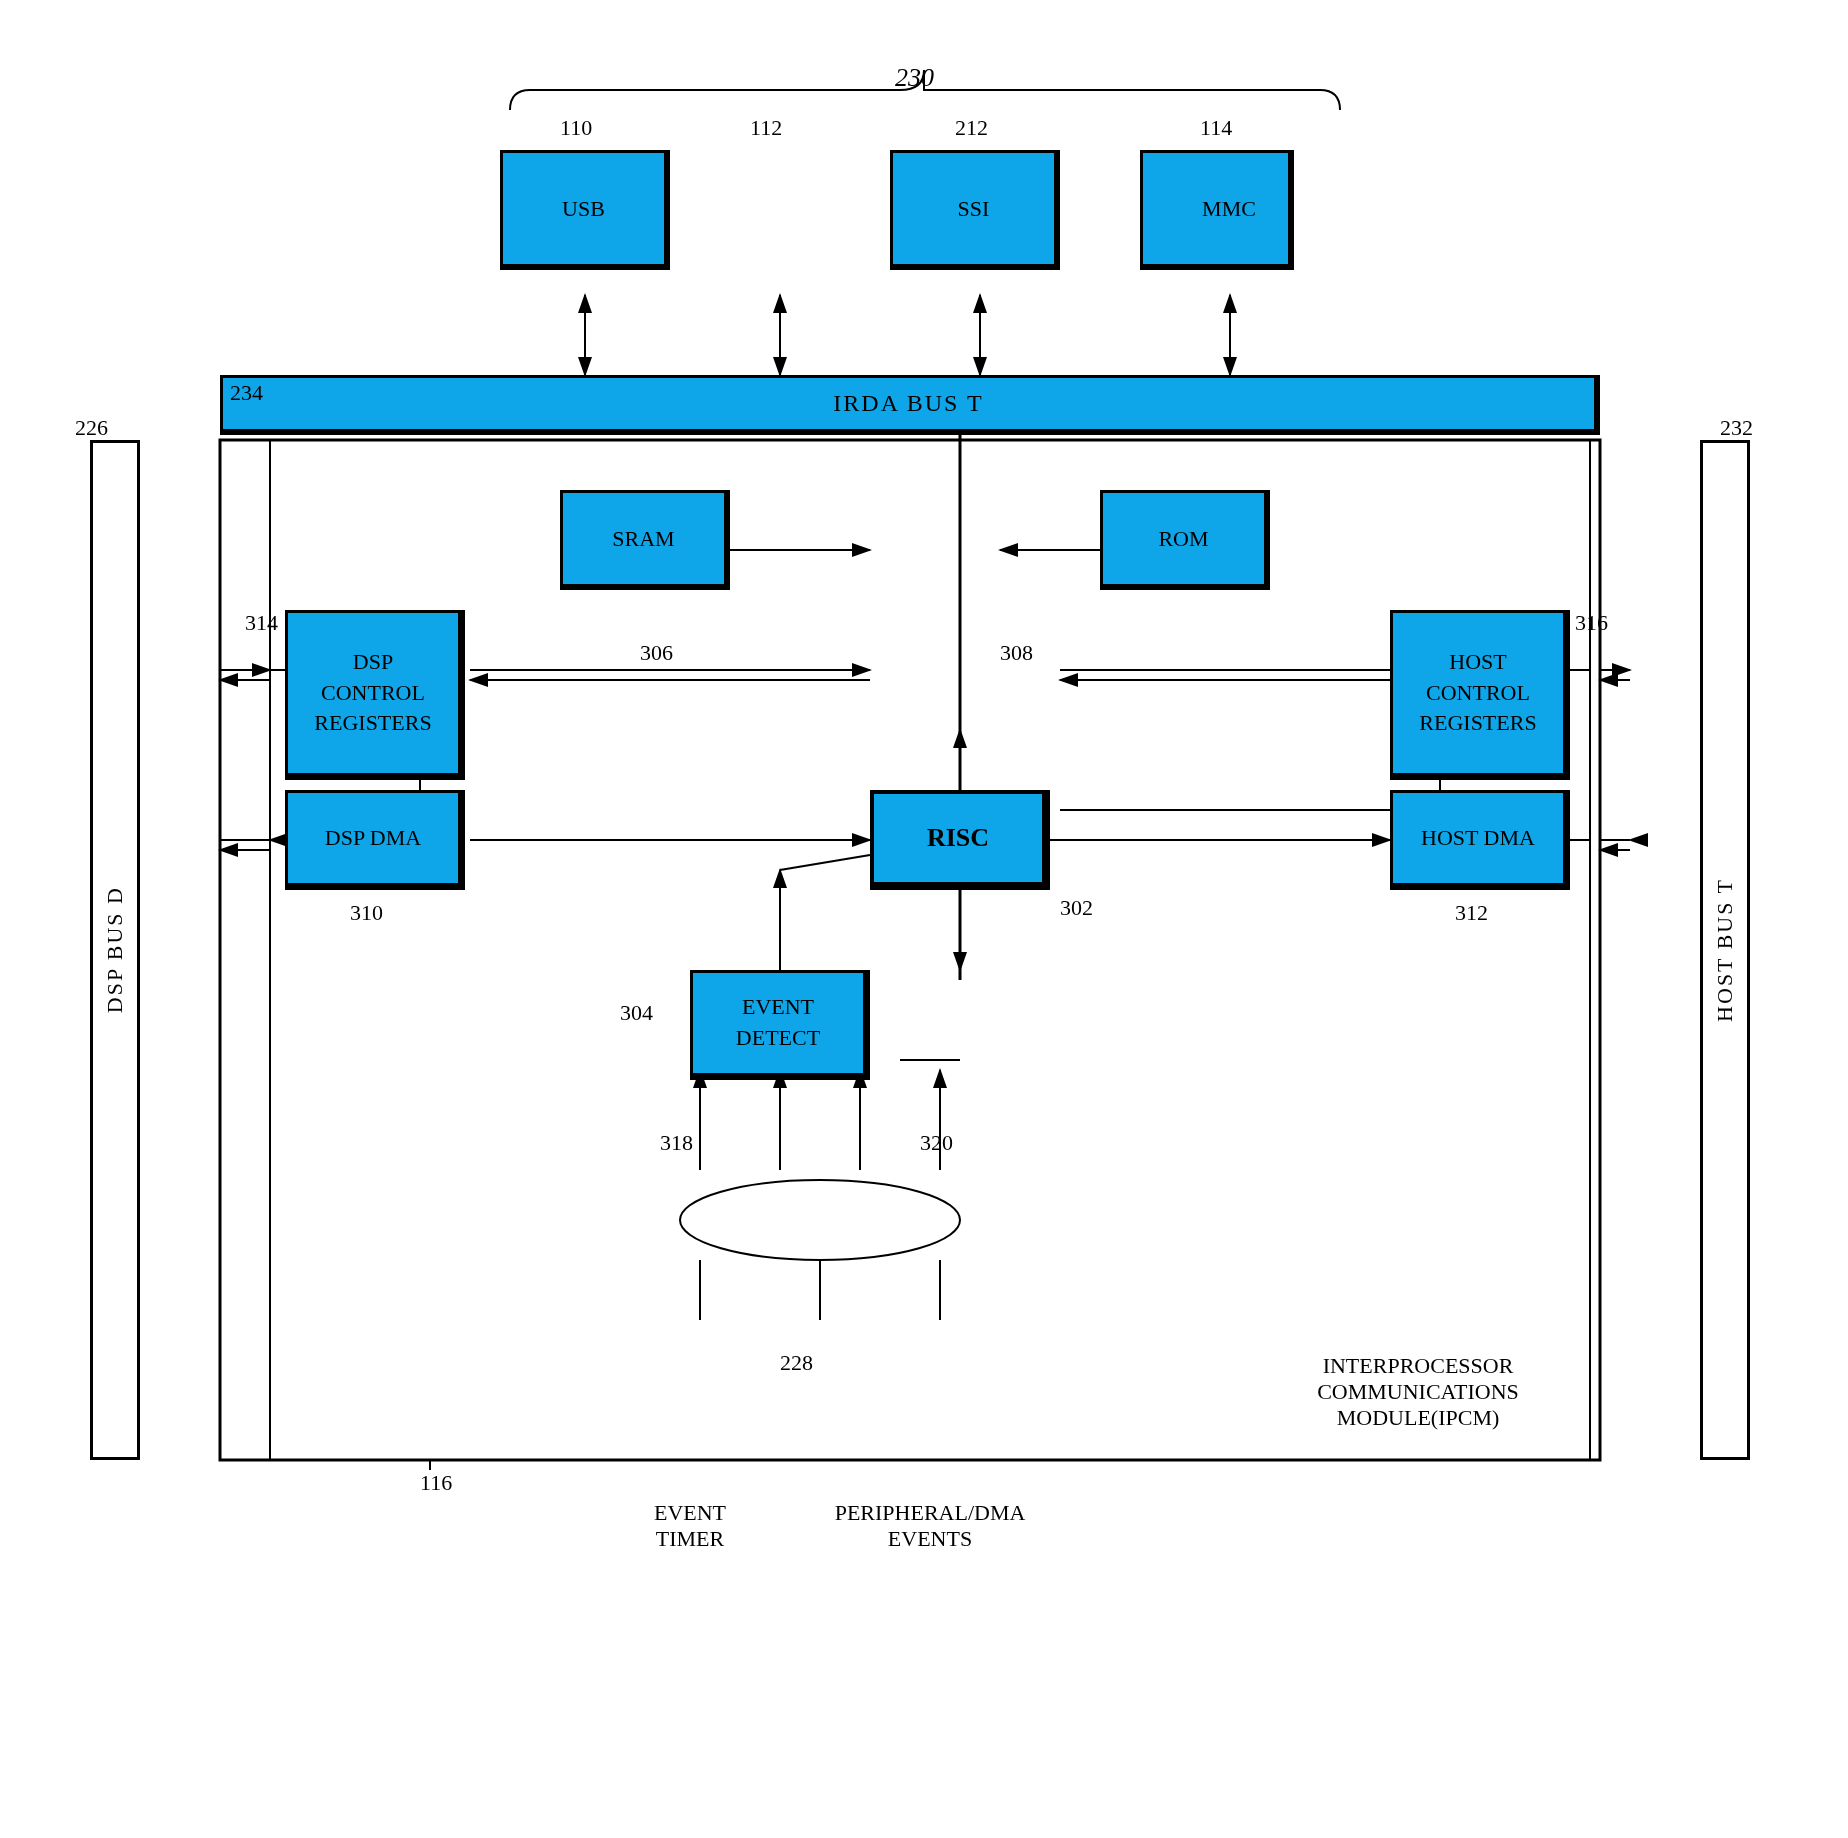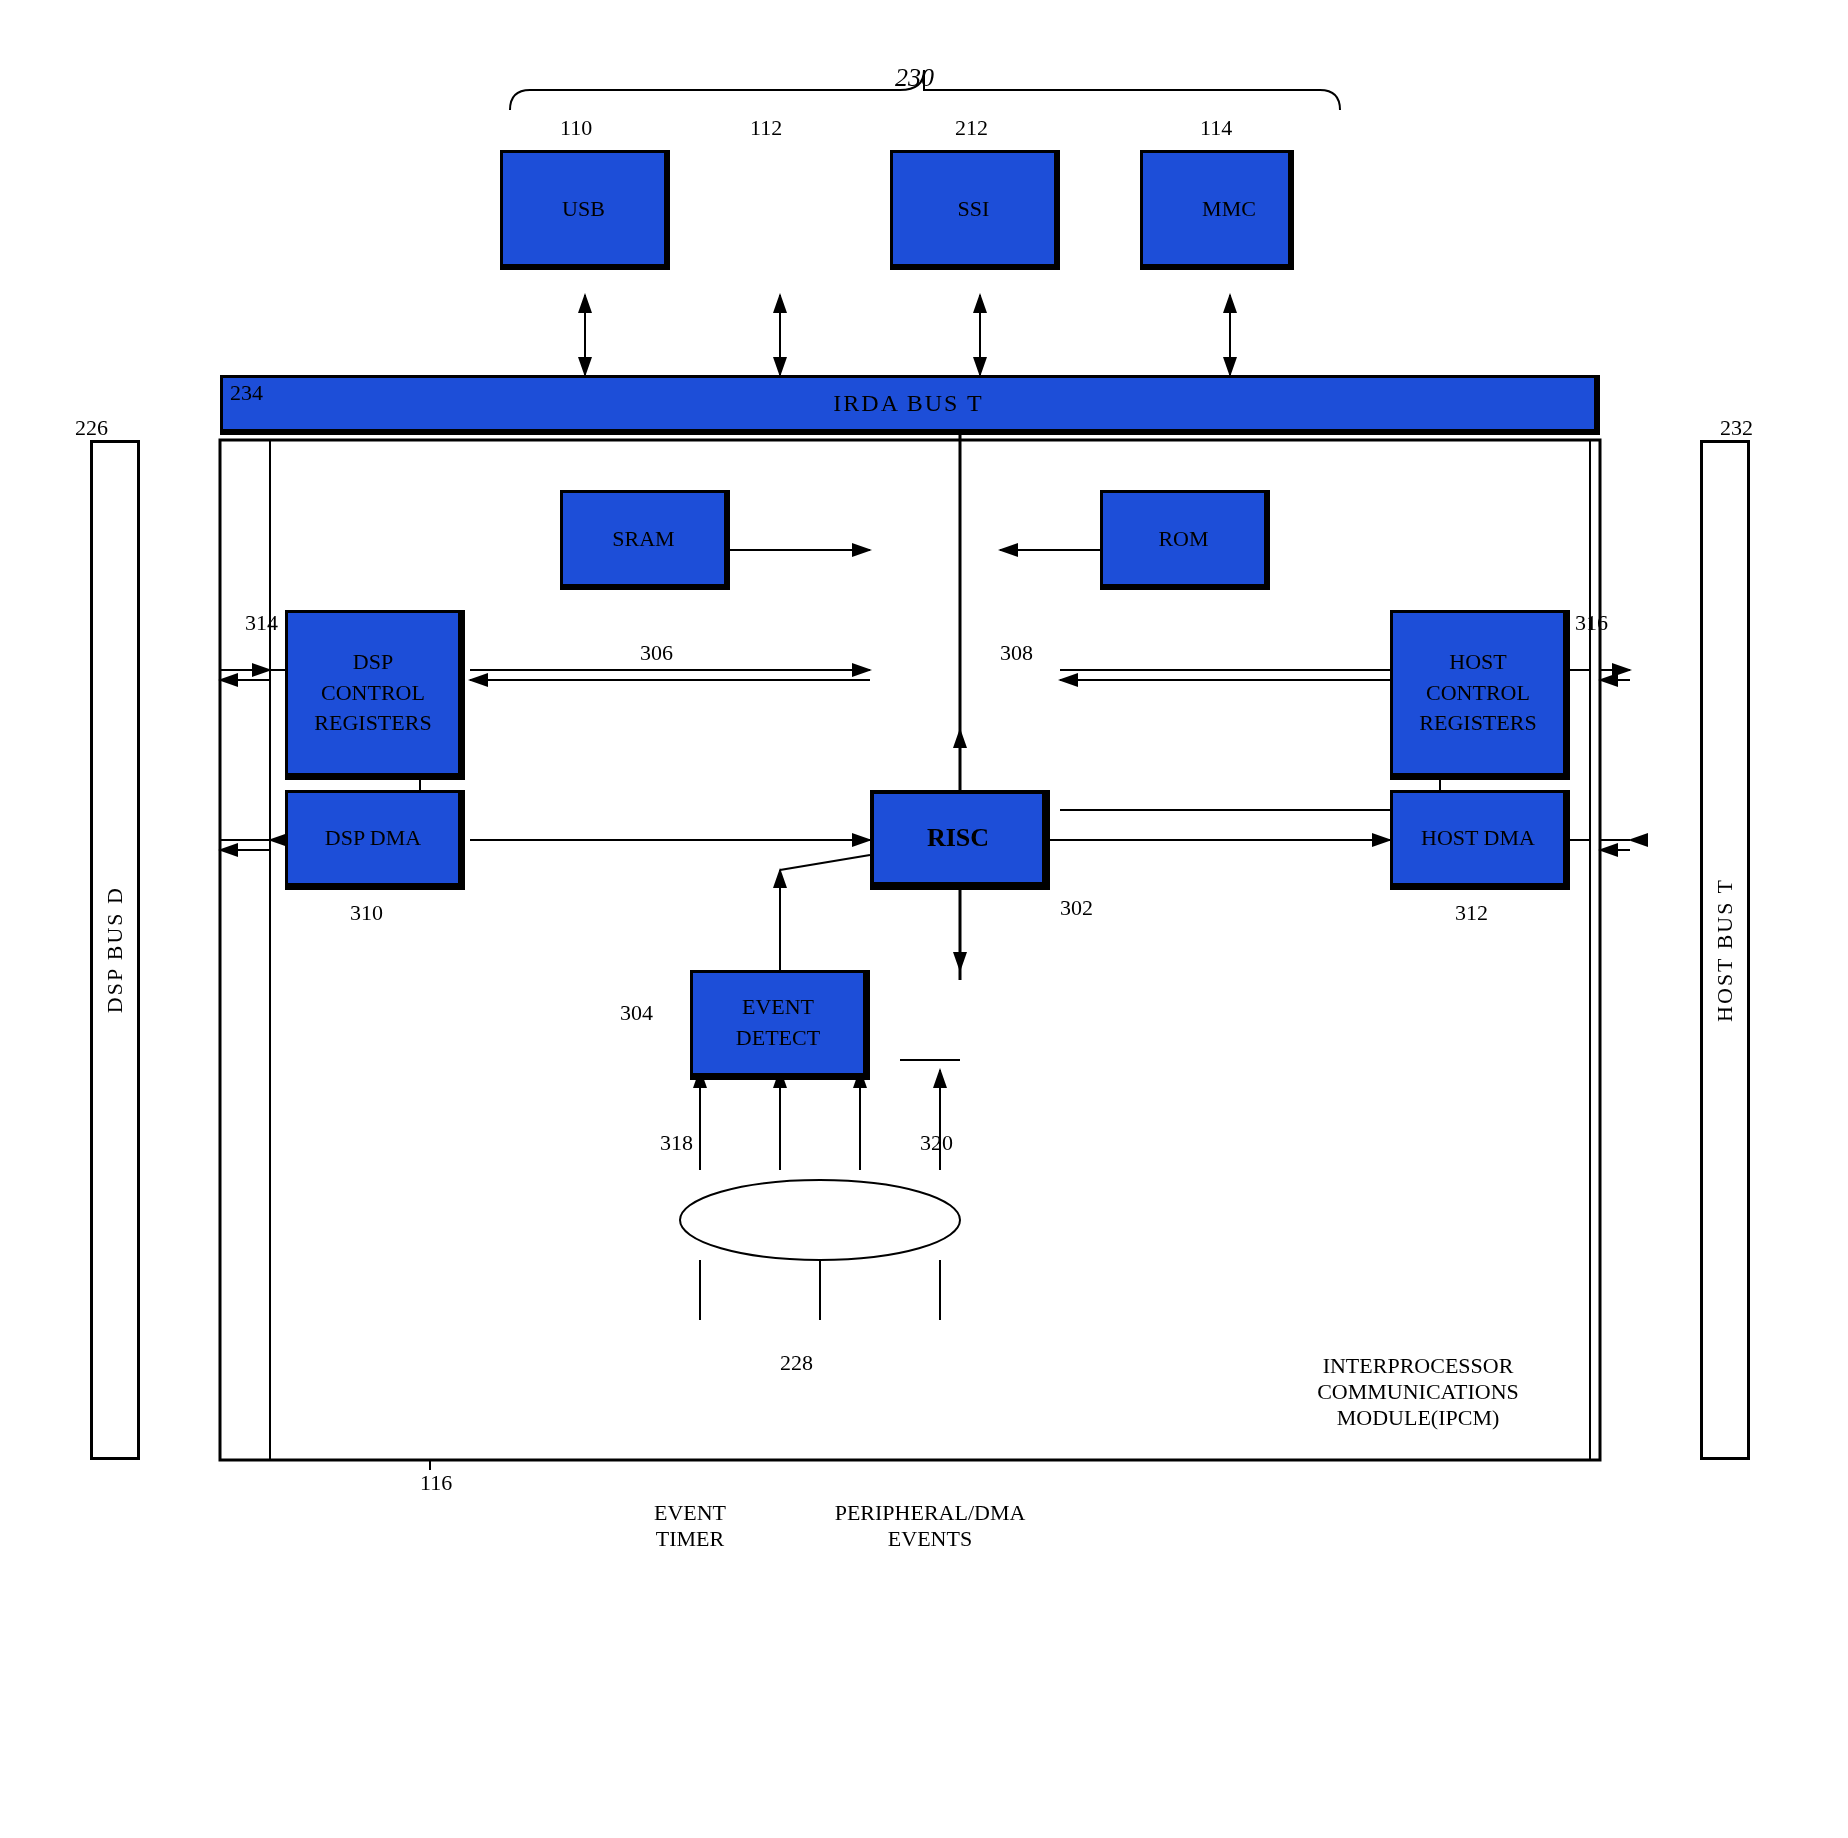--- a/index.html
+++ b/index.html
@@ -19,21 +19,21 @@
     }
     svg {
       position: absolute;
       top: 0; left: 0;
       width: 1848px;
       height: 1838px;
     }
     .block {
       position: absolute;
       border: 2px solid #000;
-      background: #1d4ed8;
+      background: #0ea5e9;
       display: flex;
       align-items: center;
       justify-content: center;
       text-align: center;
       font-size: 22px;
       font-family: 'Times New Roman', Times, serif;
     }
     .label {
       position: absolute;
       font-family: 'Times New Roman', Times, serif;

